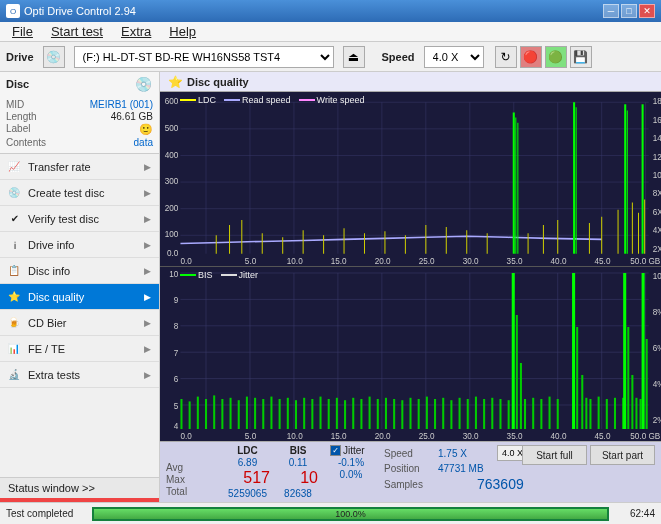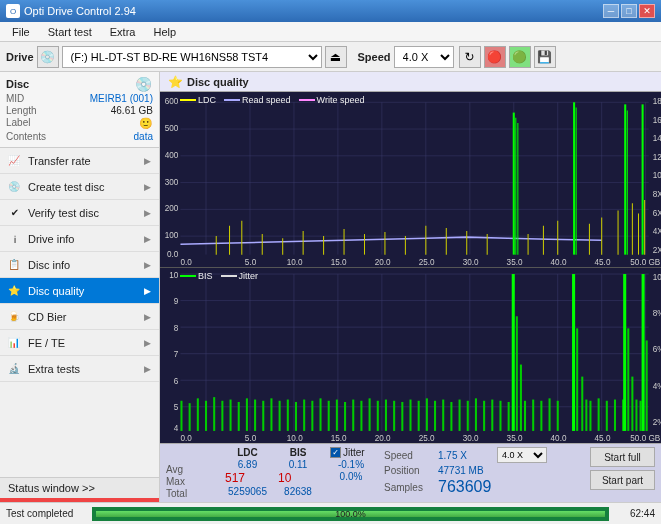--- a/index.html
+++ b/index.html
@@ -8,41 +8,41 @@
     
     .titlebar { background: linear-gradient(to bottom, #4a90d9, #2d6bb5); height: 22px; display: flex; align-items: center; justify-content: space-between; padding: 0 6px; color: white; font-size: 11px; }
     .titlebar-left { display: flex; align-items: center; gap: 4px; }
     .titlebar-icon { width: 14px; height: 14px; background: #fff; border-radius: 2px; display: flex; align-items: center; justify-content: center; font-size: 8px; color: #2d6bb5; }
     .titlebar-buttons { display: flex; gap: 2px; }
     .titlebar-btn { width: 16px; height: 14px; background: rgba(255,255,255,0.3); border: 1px solid rgba(255,255,255,0.5); color: white; font-size: 9px; cursor: pointer; display: flex; align-items: center; justify-content: center; }
     .titlebar-btn.close { background: #e05050; }
     
     
     .menubar { background: #f5f5f5; border-bottom: 1px solid #ccc; height: 20px; display: flex; align-items: center; padding: 0 4px; gap: 2px; }
-    .menu-item { padding: 2px 8px; font-size: 11px; color: #222; cursor: pointer; }
-    
-    
-    .drivebar { background: #f0f0f0; border-bottom: 1px solid #ccc; height: 30px; display: flex; align-items: center; padding: 0 6px; gap: 3px; }
+    .menu-item { padding: 2px 8px; font-size: 13px; color: #222; cursor: pointer; text-decoration: underline; }
+    
+    
+    .drivebar { background: #f0f0f0; border-bottom: 1px solid #ccc; height: 30px; display: flex; align-items: center; padding: 0 6px; gap: 9px; }
     .drive-label { font-size: 11px; font-weight: bold; color: #222; }
     .drive-select { height: 22px; font-size: 11px; border: 1px solid #aaa; background: white; padding: 0 4px; flex: 1; max-width: 260px; }
     .drive-icons { display: flex; gap: 3px; margin-left: 2px; }
     .drive-icon-btn { width: 22px; height: 22px; background: #e8e8e8; border: 1px solid #aaa; display: flex; align-items: center; justify-content: center; cursor: pointer; font-size: 12px; }
     .speed-label { font-size: 11px; font-weight: bold; color: #222; margin-left: 8px; }
     .speed-select { height: 22px; font-size: 11px; border: 1px solid #aaa; background: white; padding: 0 4px; width: 60px; }
     .speed-icon-btn { width: 22px; height: 22px; background: #e8e8e8; border: 1px solid #aaa; display: flex; align-items: center; justify-content: center; cursor: pointer; font-size: 12px; }
     
     
     .main { display: flex; height: calc(524px - 22px - 20px - 30px - 22px); }
     
     
     .sidebar { width: 160px; background: #f0f0f0; border-right: 1px solid #ccc; display: flex; flex-direction: column; }
     
     
     .disc-panel { background: #f5f5f5; border-bottom: 1px solid #ccc; padding: 4px 6px; }
-    .disc-header { display: flex; align-items: center; justify-content: space-between; margin-bottom: 1px; }
+    .disc-header { display: flex; align-items: center; justify-content: space-between; margin-bottom: 7px; }
     .disc-title { font-weight: bold; font-size: 11px; color: #222; }
     .disc-row { display: flex; justify-content: space-between; margin-bottom: 1px; }
     .disc-key { color: #666; font-size: 10px; min-width: 55px; }
     .disc-val { color: #0066cc; font-size: 10px; text-align: right; flex: 1; }
     .disc-val-black { color: #222; font-size: 10px; text-align: right; flex: 1; }
     
     
     .nav-items { display: flex; flex-direction: column; }
     .nav-item { height: 26px; display: flex; align-items: center; padding: 0 8px; gap: 6px; cursor: pointer; font-size: 11px; color: #222; border-bottom: 1px solid #ddd; }
     .nav-item.active { background: #0078d7; color: white; }
@@ -75,38 +75,38 @@
     
     .legend { position: absolute; top: 3px; left: 20px; display: flex; gap: 8px; z-index: 5; }
     .legend-item { display: flex; align-items: center; gap: 2px; font-size: 9px; }
     .legend-color { width: 16px; height: 2px; }
     .legend-text { color: #eee; font-size: 9px; }
     
     
     .stats-bar { background: #d0d0e8; border-top: 1px solid #aaa; padding: 3px 6px; display: flex; gap: 0; flex-wrap: nowrap; }
     .stats-header { font-size: 10px; color: #222; font-weight: bold; text-align: center; }
     .stats-val { font-size: 10px; color: #0055aa; text-align: center; }
-    .stats-val-red { font-size: 12px; color: #cc0000; text-align: left; }
+    .stats-val-red { font-size: 16px; color: #cc0000; text-align: right; }
     .stats-label { font-size: 10px; color: #555; }
     .stats-row { display: flex; align-items: center; gap: 3px; }
     
     .jitter-check { display: flex; align-items: center; gap: 2px; margin-left: 4px; }
     .checkbox { width: 11px; height: 11px; border: 1px solid #888; background: #0055aa; display: flex; align-items: center; justify-content: center; }
     .checkbox-mark { color: white; font-size: 8px; }
     .speed-row { display: flex; align-items: center; gap: 4px; }
     .speed-key { font-size: 10px; color: #555; min-width: 50px; }
     .speed-val { font-size: 10px; color: #0055aa; min-width: 55px; }
     
-    .start-btns { display: flex; flex-direction: column; gap: 3px; margin-left: auto; }
+    .start-btns { display: flex; gap: 3px; margin-left: auto; }
     .start-btn { width: 65px; height: 20px; background: #e0e0e0; border: 1px solid #aaa; font-size: 10px; cursor: pointer; color: #222; }
     
     
     .statusbar { background: #f0f0f0; border-top: 1px solid #ccc; height: 22px; display: flex; align-items: center; padding: 0 6px; gap: 6px; }
     .status-text { font-size: 10px; color: #222; min-width: 80px; }
-    .progress-bar-container { flex: 1; height: 14px; background: #ddd; border: 4px solid #15803d; }
+    .progress-bar-container { flex: 1; height: 14px; background: #ddd; border: 2px solid #15803d; }
     .progress-bar-fill { height: 100%; background: linear-gradient(to bottom, #66dd66, #44aa44); display: flex; align-items: center; justify-content: center; font-size: 9px; color: #222; }
     .status-time { font-size: 10px; color: #222; min-width: 40px; text-align: right; }
     
     
     .grid-line-v { stroke: #3a3a6a; stroke-width: 0.5; }
     .grid-line-h { stroke: #3a3a6a; stroke-width: 0.5; }
   </style>
 </head>
 <body>
 
@@ -532,21 +532,21 @@
             <option>1.0 X</option>
             <option>2.0 X</option>
           </select>
         </div>
         <div class="speed-row">
           <span class="speed-key">Position</span>
           <span class="speed-val" style="color:#0055aa;font-size:10px;">47731 MB</span>
         </div>
         <div class="speed-row">
           <span class="speed-key">Samples</span>
-          <span class="speed-val" style="color:#0055aa;font-size:16px;">763609</span>
+          <span class="speed-val" style="color:#0055aa;font-size:14px;margin-left:39px;">763609</span>
         </div>
       </div>
 
       <div class="start-btns">
         <button class="start-btn">Start full</button>
         <button class="start-btn">Start part</button>
       </div>
     </div>
   </div>
 </div>

